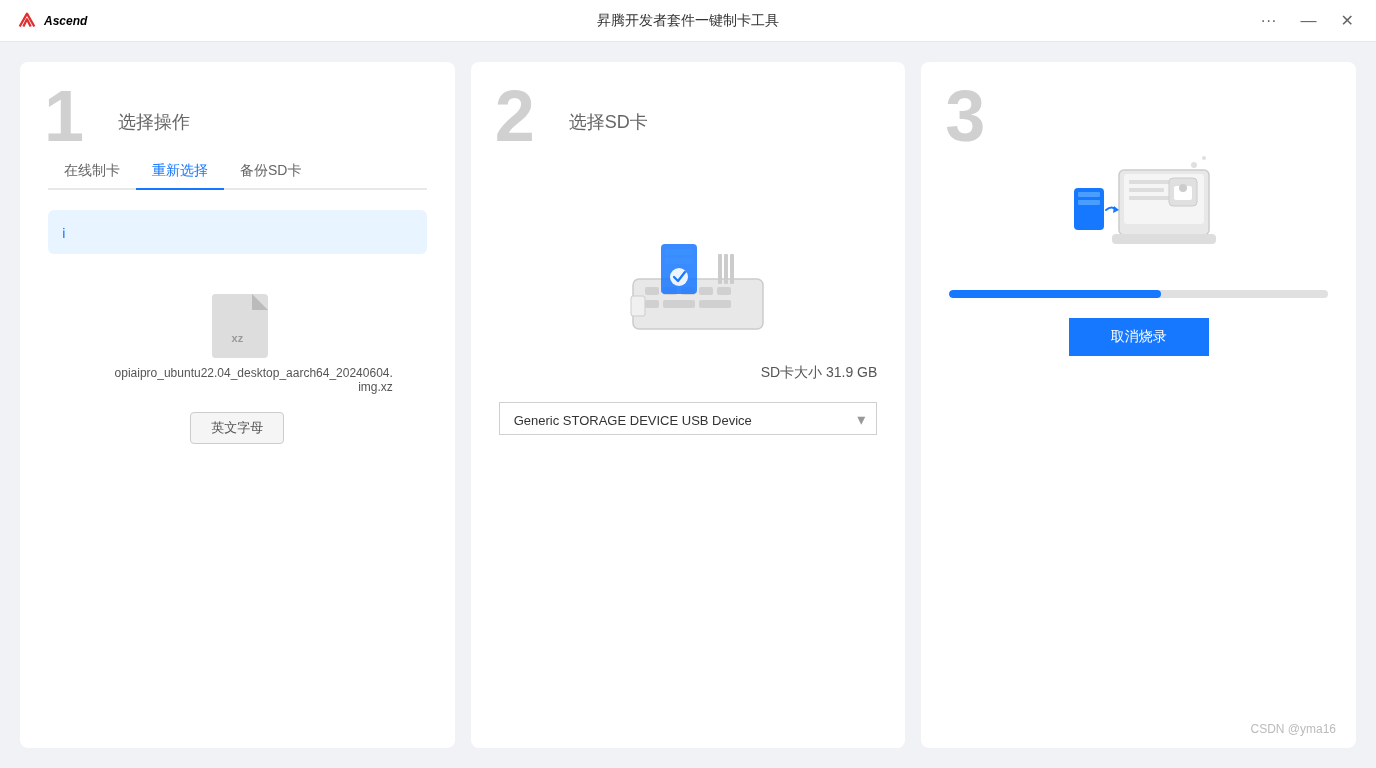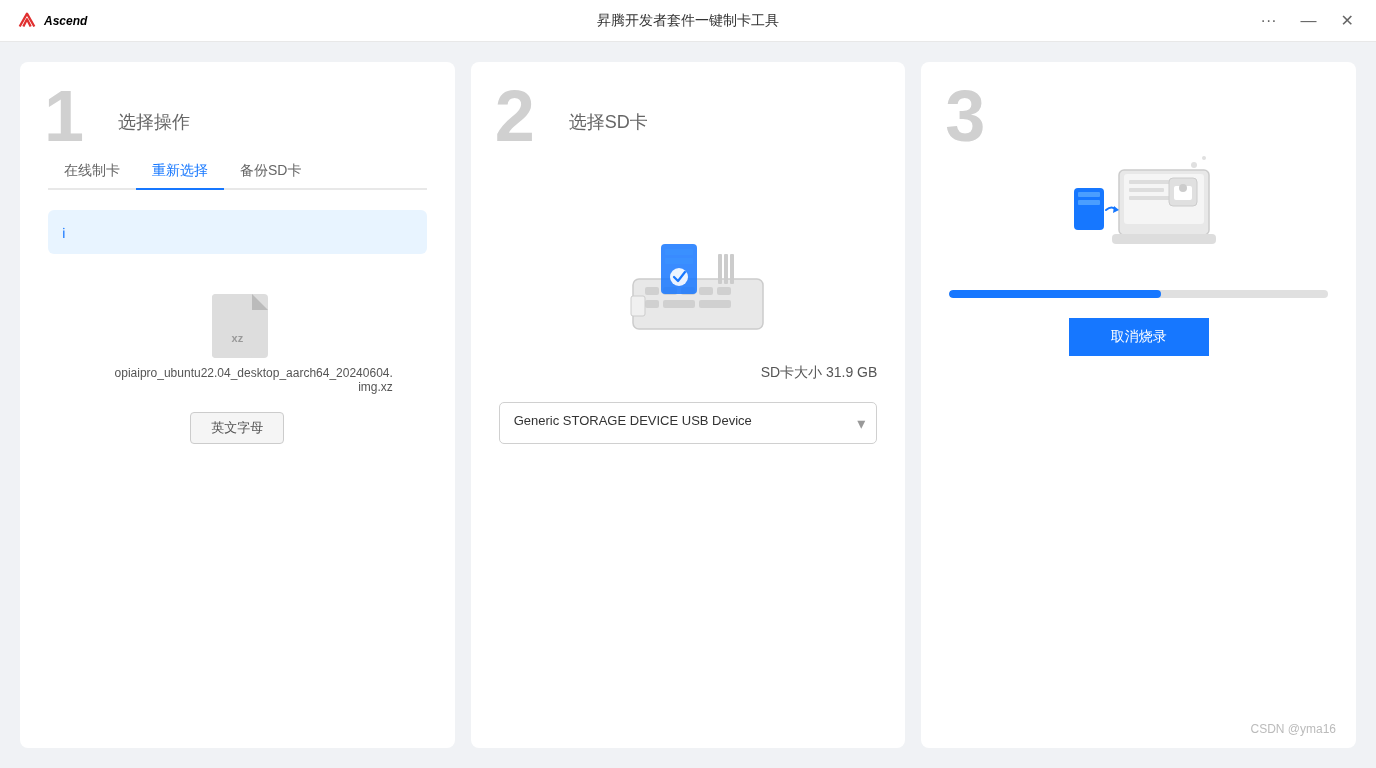--- a/index.html
+++ b/index.html
@@ -184,23 +184,23 @@
       color: #555;
       margin-bottom: 20px;
     }
     .sd-select-wrap {
       position: relative;
       margin: 0 auto;
       width: 100%;
     }
     .sd-select {
       width: 100%;
-      padding: 10px 36px 15px 14px;
+      padding: 10px 36px 6px 14px;
       border: 1px solid #d0d0d0;
-      border-radius: 5px;
+      border-radius: 0;
       font-size: 13px;
       color: #333;
       background: #fff;
       appearance: none;
       cursor: pointer;
     }
     .sd-select-arrow {
       position: absolute;
       right: 12px;
       top: 50%;

